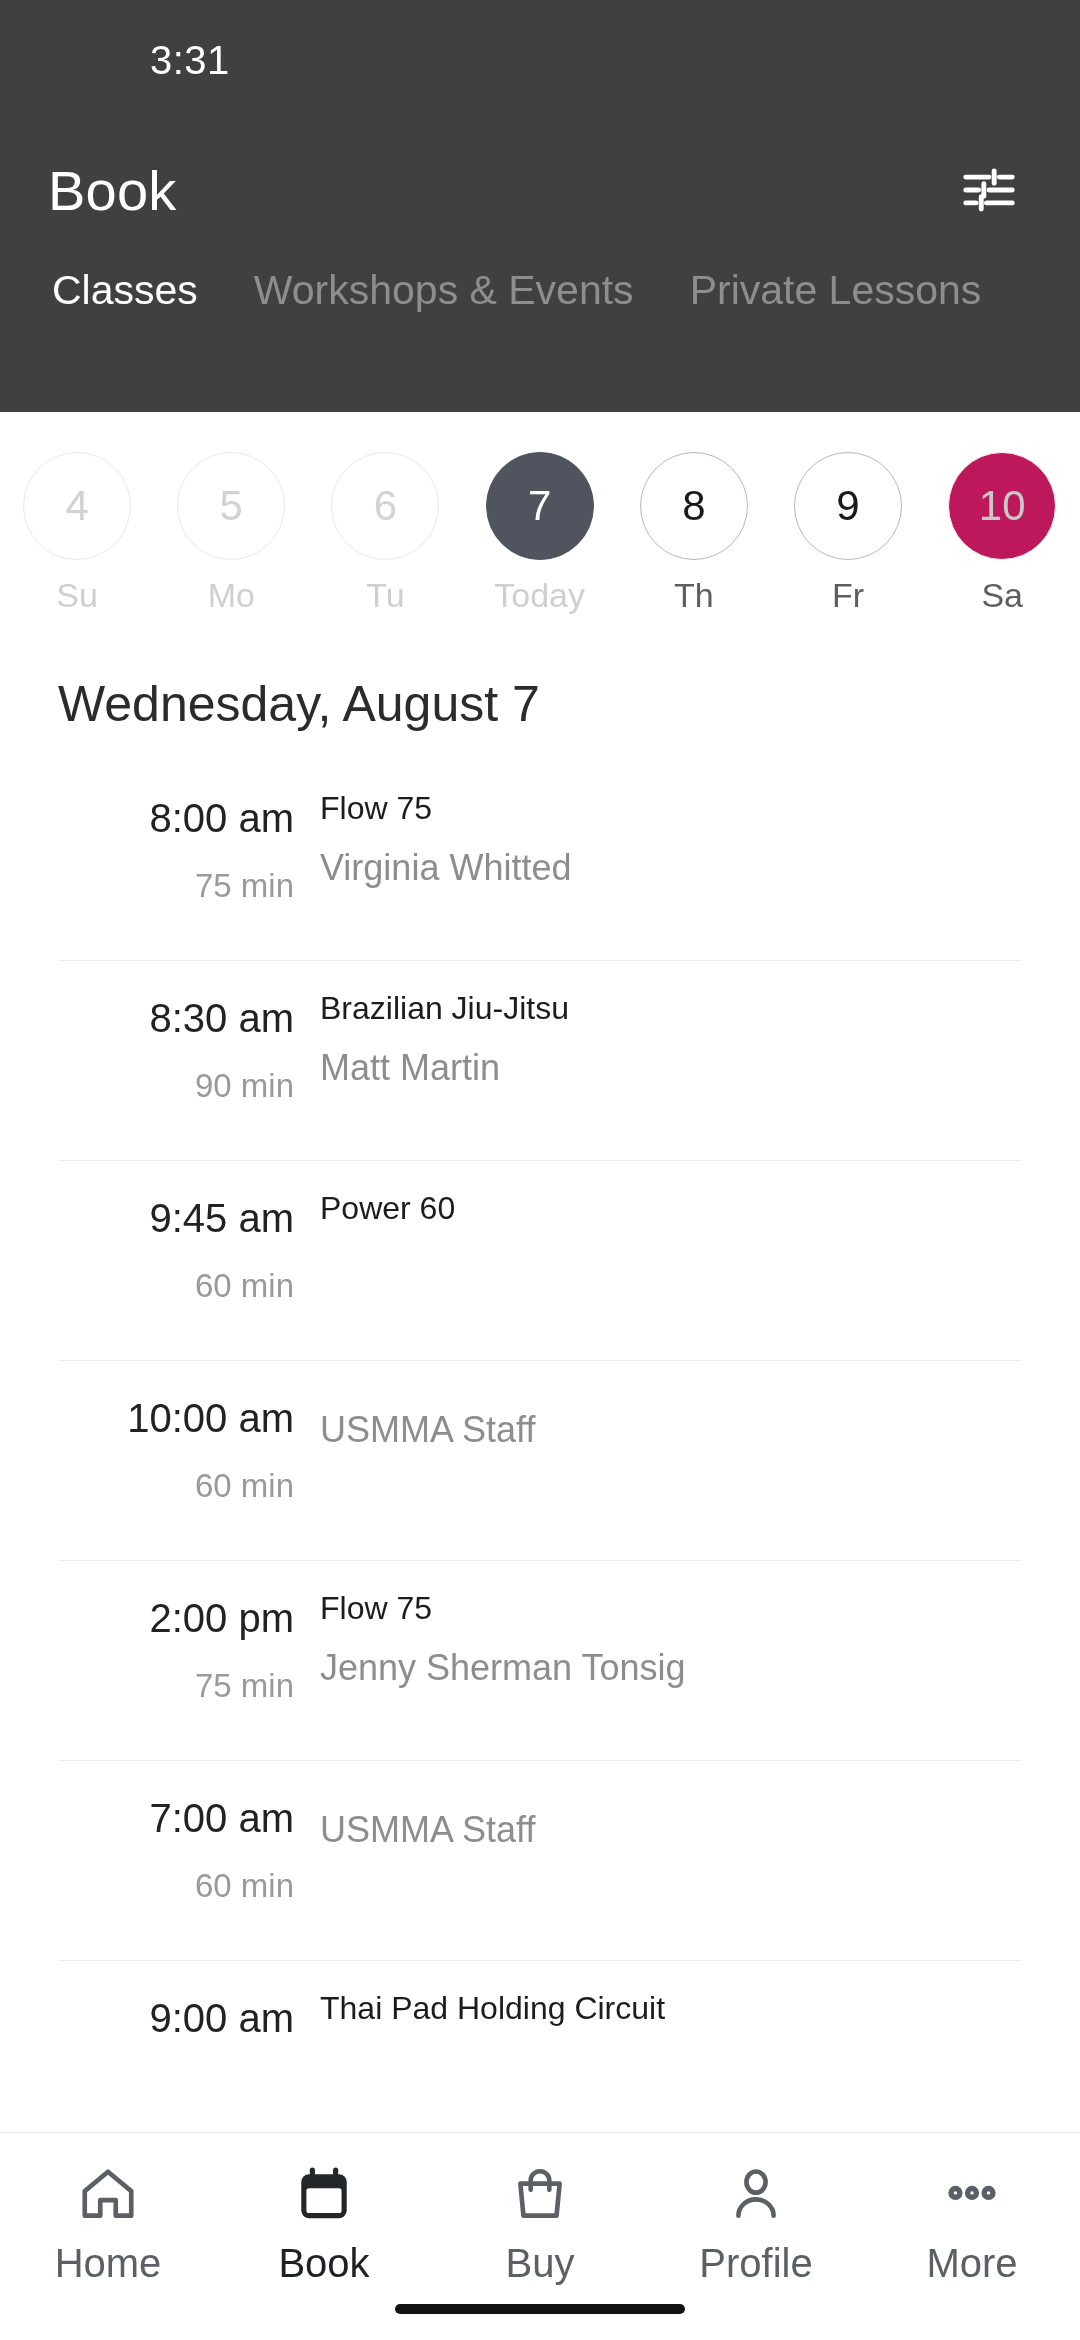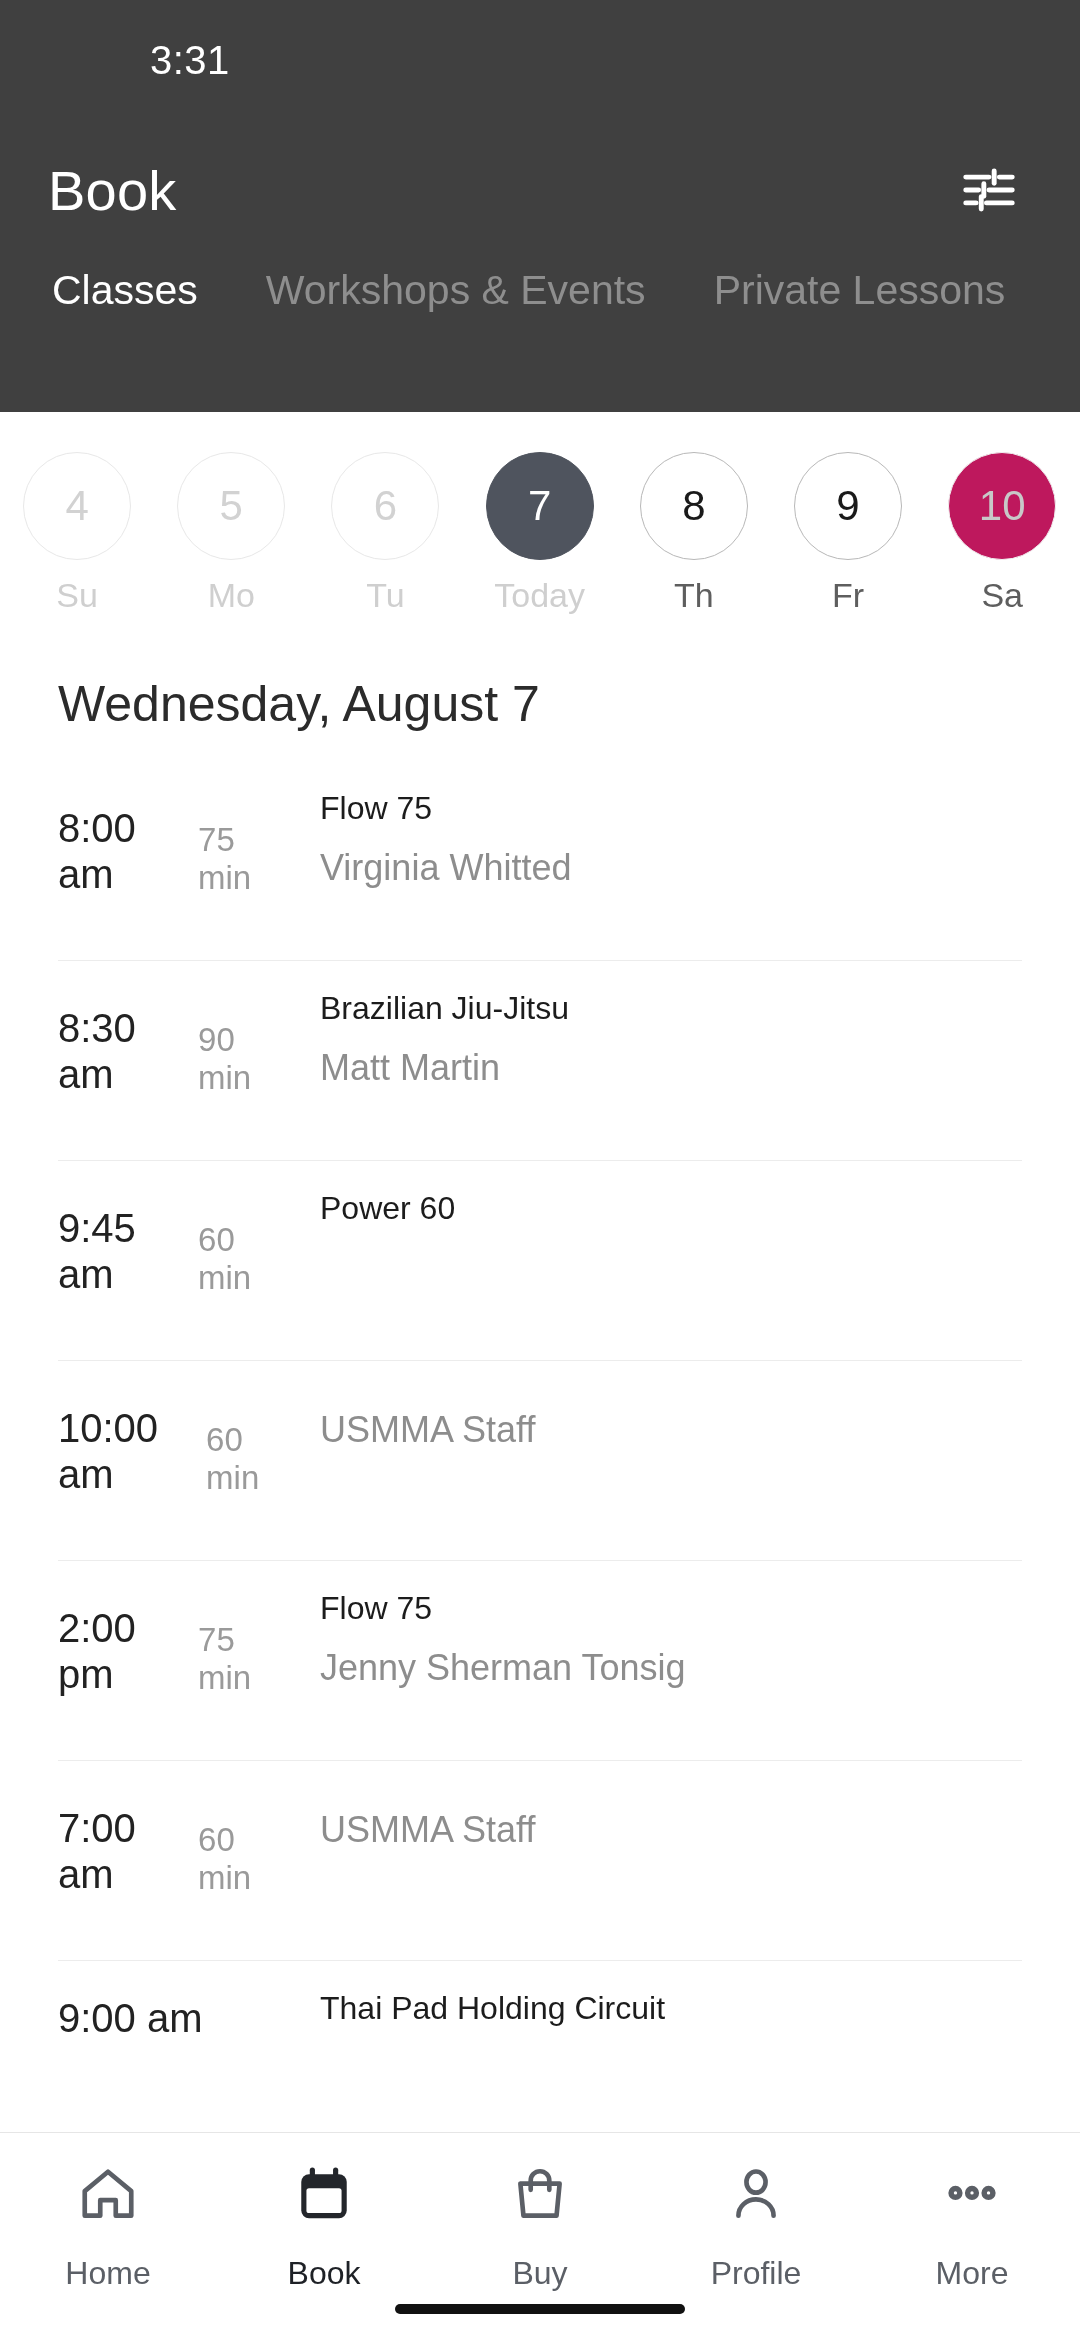--- a/index.html
+++ b/index.html
@@ -62,21 +62,21 @@
     display: flex;
     align-items: center;
     justify-content: center;
     cursor: pointer;
   }
 
   .tabbar {
     display: flex;
     align-items: flex-start;
     padding-left: 24px;
-    gap: 12px;
+    gap: 0px;
     height: 120px;
     overflow: hidden;
     white-space: nowrap;
   }
   .tab {
     font-size: 41px;
     color: #8e8e8e;
     padding: 8px 28px 0 28px;
     cursor: pointer;
     line-height: 1.1;
@@ -154,20 +154,21 @@
     padding: 28px 0 30px 0;
     margin: 0 58px;
     border-bottom: 1.5px solid #ececec;
     cursor: pointer;
     min-height: 200px;
   }
   .col-time {
     width: 262px;
     flex: 0 0 262px;
     display: flex;
+    flex-direction: column;
     align-items: flex-end;
     padding-right: 26px;
     padding-top: 6px;
   }
   .c-time {
     font-size: 40px;
     color: #222222;
     line-height: 1.15;
   }
   .c-dur {
@@ -212,23 +213,23 @@
     align-items: center;
     cursor: pointer;
   }
   .navicon {
     height: 72px;
     display: flex;
     align-items: center;
     justify-content: center;
   }
   .navlabel {
-    font-size: 32px;
+    font-size: 40px;
     color: #5b5f66;
-    margin-top: 24px;
+    margin-top: 10px;
   }
   .navitem.active .navlabel { color: #1e2126; }
 
   .homebar {
     position: absolute;
     left: 50%;
     transform: translateX(-50%);
     bottom: 26px;
     width: 290px;
     height: 10px;

